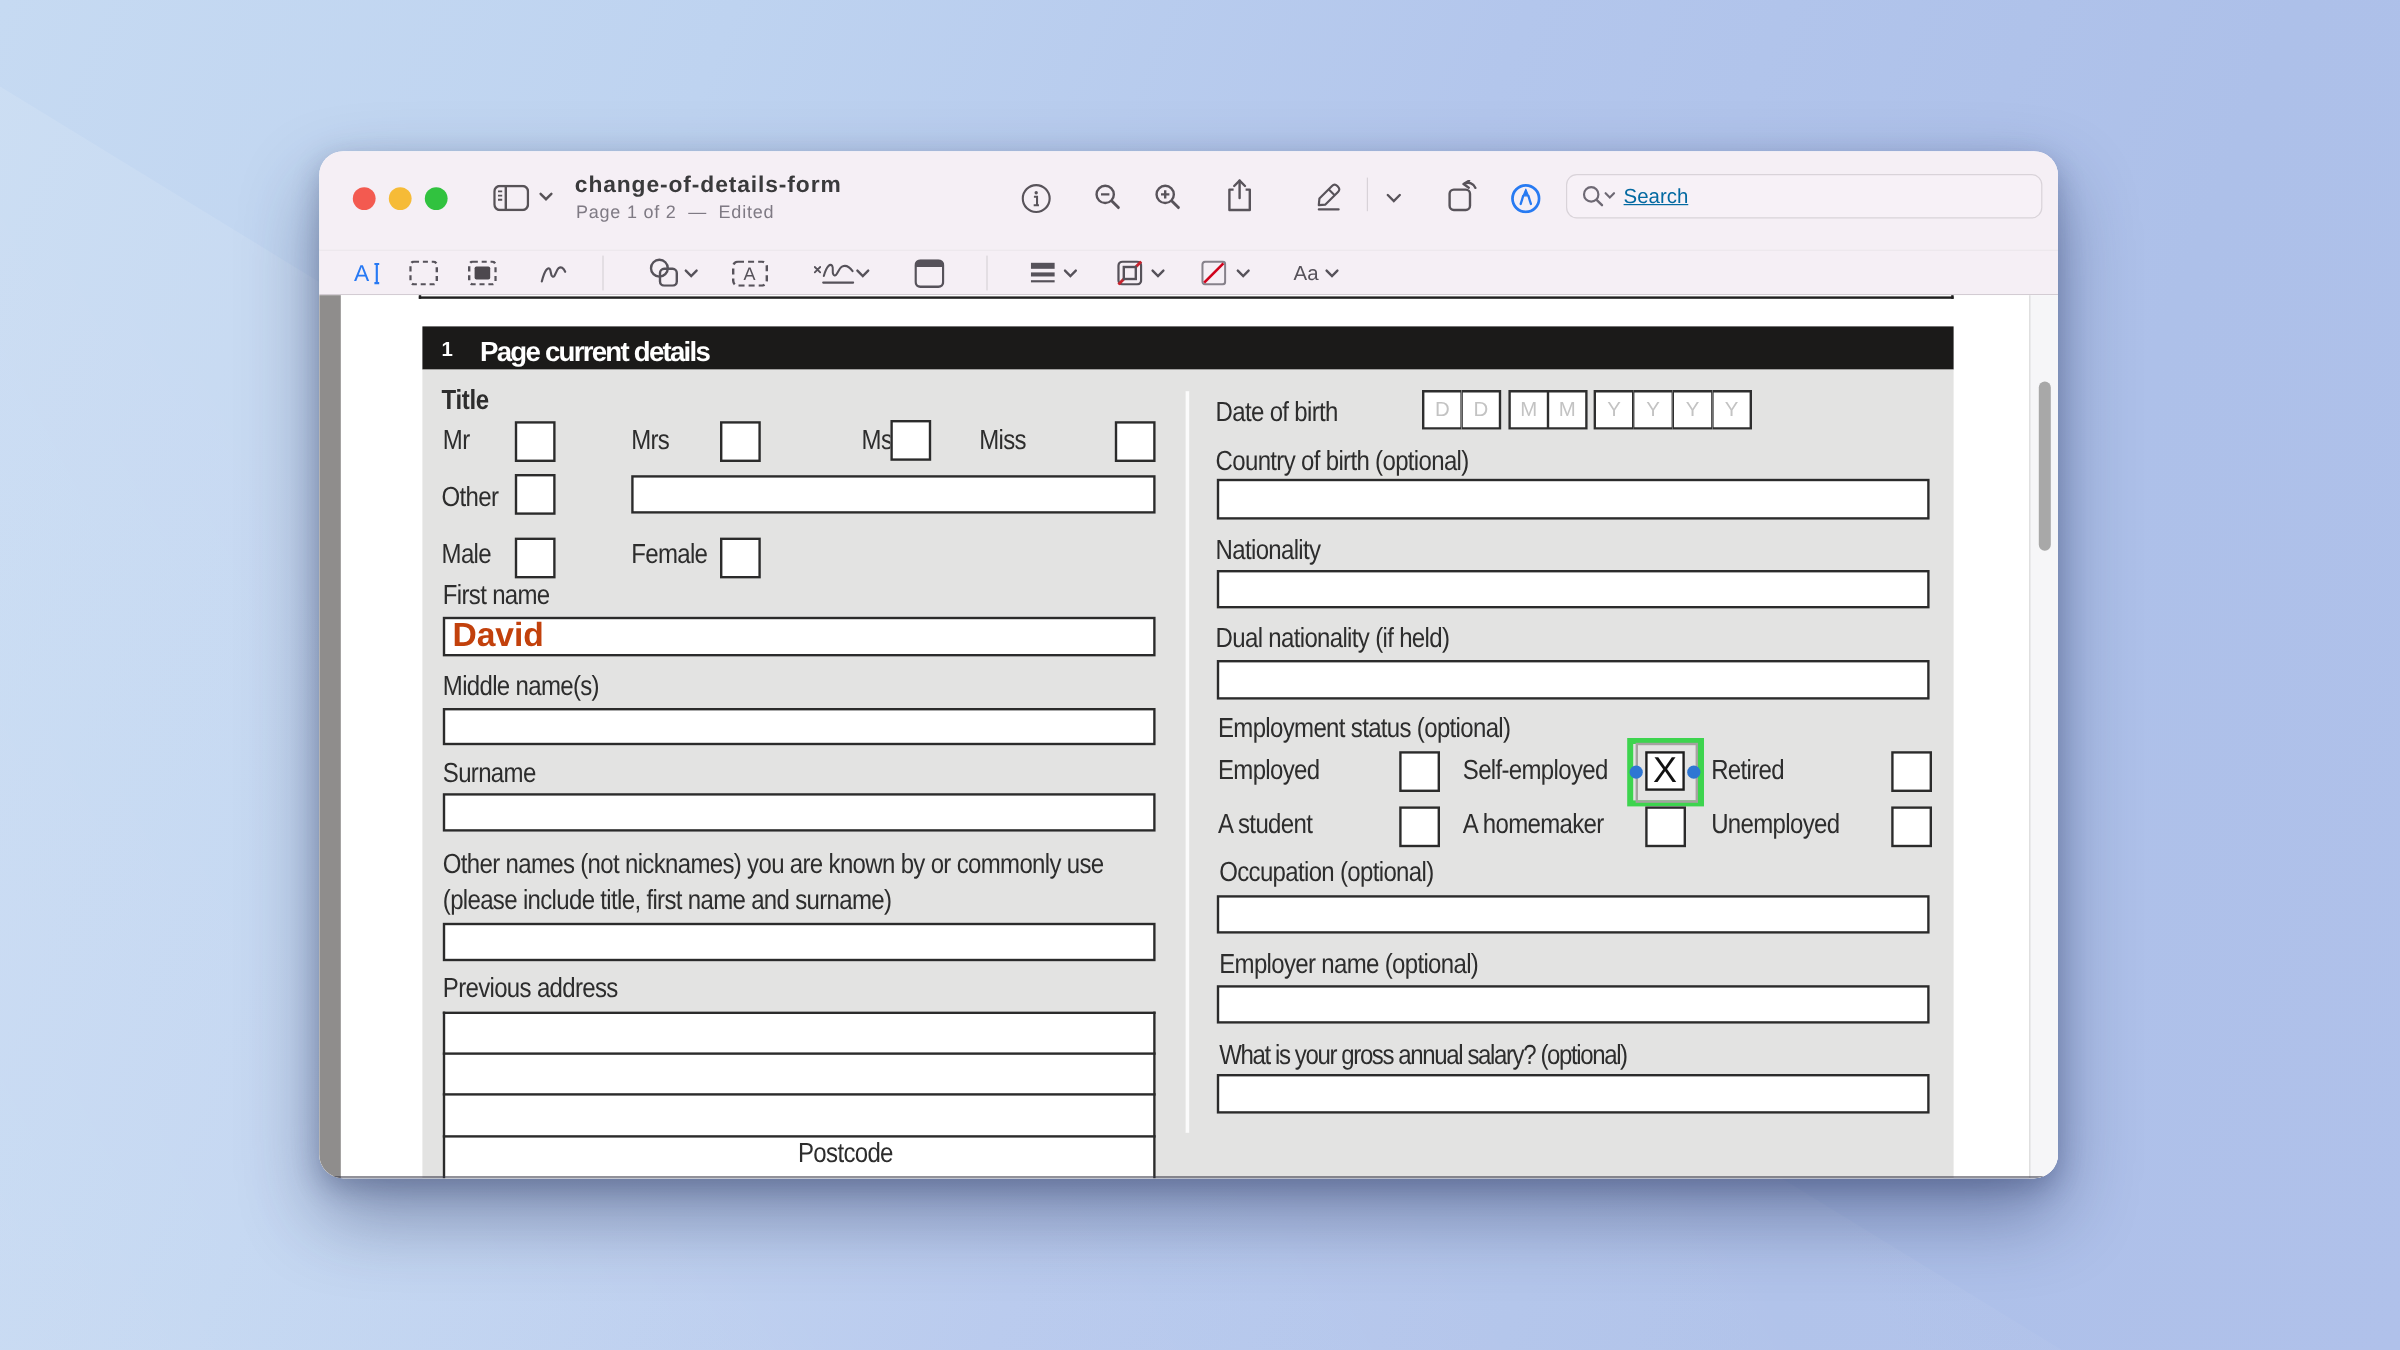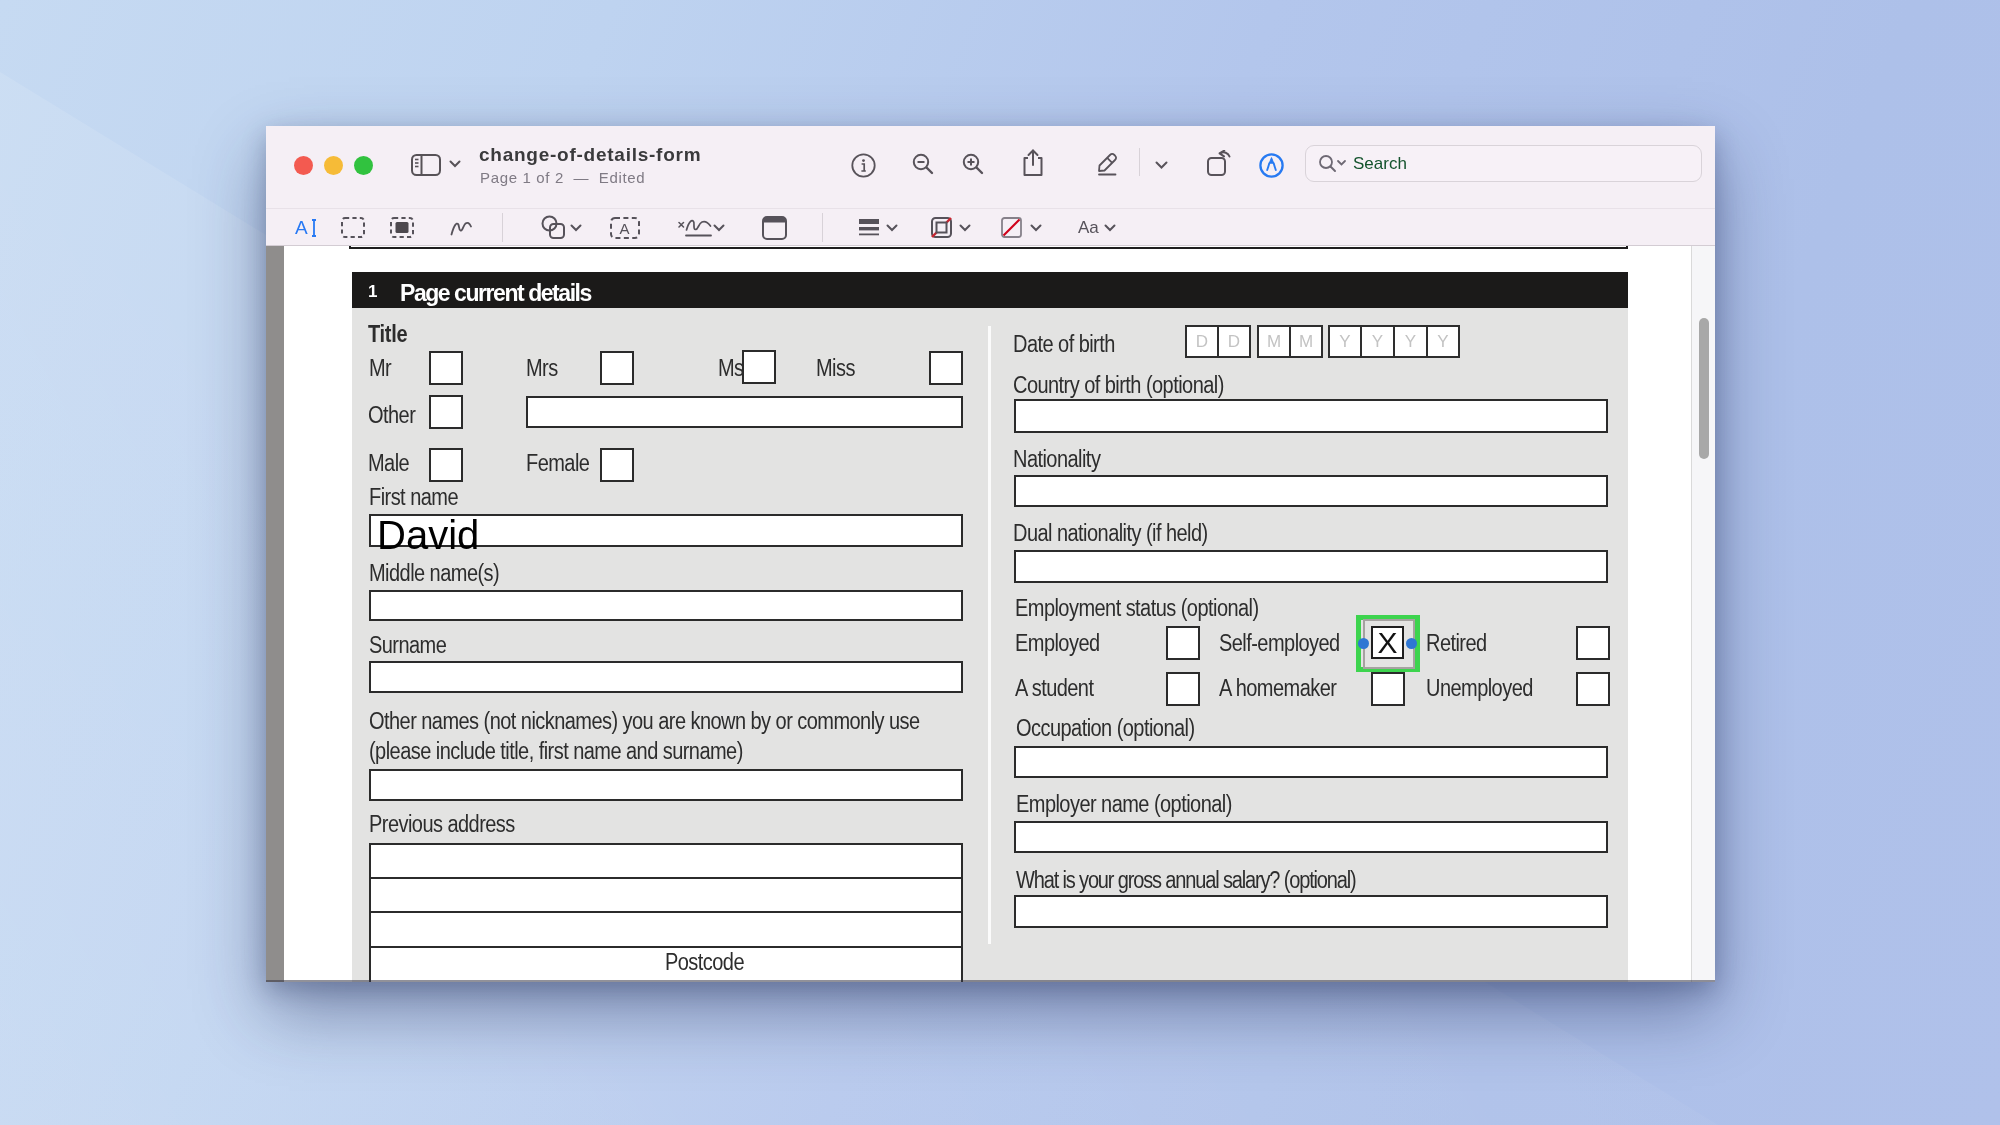--- a/index.html
+++ b/index.html
@@ -9,21 +9,21 @@
     background: linear-gradient(112deg, #c6daf2 0%, #bed3f0 25%, #b3c6ec 52%, #adc0e9 78%, #b0c1ea 100%);
     position:relative;
   }
   .facet {
     position:absolute; left:0; top:0; width:2000px; height:1125px;
     background: linear-gradient(62deg, rgba(255,255,255,0.14) 0%, rgba(255,255,255,0.05) 60%, rgba(120,140,190,0.10) 100%);
     clip-path: polygon(0 72px, 1718px 1125px, 0 1125px);
   }
   .win {
     position:absolute; left:266px; top:126px; width:1449px; height:856px;
-    border-radius:0; overflow:hidden; background:#ffffff;
+    border-radius:20px; overflow:hidden; background:#ffffff;
     box-shadow: 0 30px 65px rgba(25,35,80,.42), 0 8px 22px rgba(25,35,80,.25);
   }
   .winedge {
     position:absolute; left:0; bottom:0; width:100%; height:2px;
     background:rgba(55,55,70,0.55); z-index:50;
   }
   .titlebar { position:absolute; left:0; top:0; width:100%; height:82px; background:#f5eff5; }
   .tbsep { position:absolute; left:0; top:82px; width:100%; height:1px; background:#e8e1e8; }
   .toolbar2 { position:absolute; left:0; top:83px; width:100%; height:37px; background:#f5eff5; border-bottom:1px solid #d3ccd3; }
   .content { position:absolute; left:0; top:120px; width:1449px; height:736px; background:#ffffff; }
@@ -38,21 +38,21 @@
   .tl.g { left:88px;  background:#31c23f; }
 
   .wtitle { position:absolute; left:213px; top:18px; font-size:19px; font-weight:bold; color:#3a3a3c; letter-spacing:0.75px; }
   .wsub   { position:absolute; left:214px; top:43px; font-size:15px; color:#7f7a84; letter-spacing:0.65px; }
 
   
   .icon { position:absolute; }
   svg { display:block; }
 
   .search { position:absolute; left:1039px; top:19px; width:397px; height:37px; border:1px solid #d9d3d9; border-radius:9px; background:#f7f1f7; }
-  .search .stext { position:absolute; left:47px; top:8px; font-size:17px; color:#14532d; }
+  .search .stext { position:absolute; left:47px; top:8px; font-size:17px; color:#0369a1;text-decoration:underline; }
 
   
   .topline { position:absolute; left:83px; top:121px; width:1279px; height:2px; background:#1e1e1e; }
   .toptickl { position:absolute; left:83px; top:120px; width:2px; height:3px; background:#1e1e1e; }
   .toptickr { position:absolute; left:1360px; top:120px; width:2px; height:3px; background:#1e1e1e; }
   .blackbar { position:absolute; left:86px; top:146px; width:1276px; height:36px; background:#1b1a19; color:#fff; }
   .blackbar .num { position:absolute; left:16px; top:10px; font-size:17px; font-weight:bold; }
   .blackbar .t { position:absolute; left:48px; top:8px; font-size:23px; font-weight:bold; letter-spacing:-1.45px; }
   .panel { position:absolute; left:86px; top:182px; width:1276px; height:674px; background:#e3e3e2; }
   .coldiv { position:absolute; left:722px; top:200px; width:3px; height:618px; background:#fbfbfb; }
@@ -297,21 +297,21 @@
   <div class="cb" style="left:163px;top:269px;"></div>
   <div class="inp" style="left:260px;top:270px;width:437px;height:32px;"></div>
 
   <div class="lbl" style="left:102px;top:324px;">Male</div>
   <div class="cb" style="left:163px;top:322px;"></div>
   <div class="lbl" style="left:260px;top:324px;">Female</div>
   <div class="cb" style="left:334px;top:322px;"></div>
 
   <div class="lbl" style="left:103px;top:358px;">First name</div>
   <div class="inp" style="left:103px;top:388px;width:594px;height:33px;"></div>
-  <div style="position:absolute;left:111px;top:387px;font-size:40px;color:#000000;">David</div>
+  <div style="position:absolute;left:111px;top:387px;font-size:28px;color:#c2410c;font-weight:bold;">David</div>
 
   <div class="lbl" style="left:103px;top:434px;">Middle name(s)</div>
   <div class="inp" style="left:103px;top:464px;width:594px;height:31px;"></div>
 
   <div class="lbl" style="left:103px;top:506px;">Surname</div>
   <div class="inp" style="left:103px;top:535px;width:594px;height:32px;"></div>
 
   <div class="lbl" style="left:103px;top:582px;">Other names (not nicknames) you are known by or commonly use</div>
   <div class="lbl" style="left:103px;top:612px;">(please include title, first name and surname)</div>
   <div class="inp" style="left:103px;top:643px;width:594px;height:32px;"></div>

